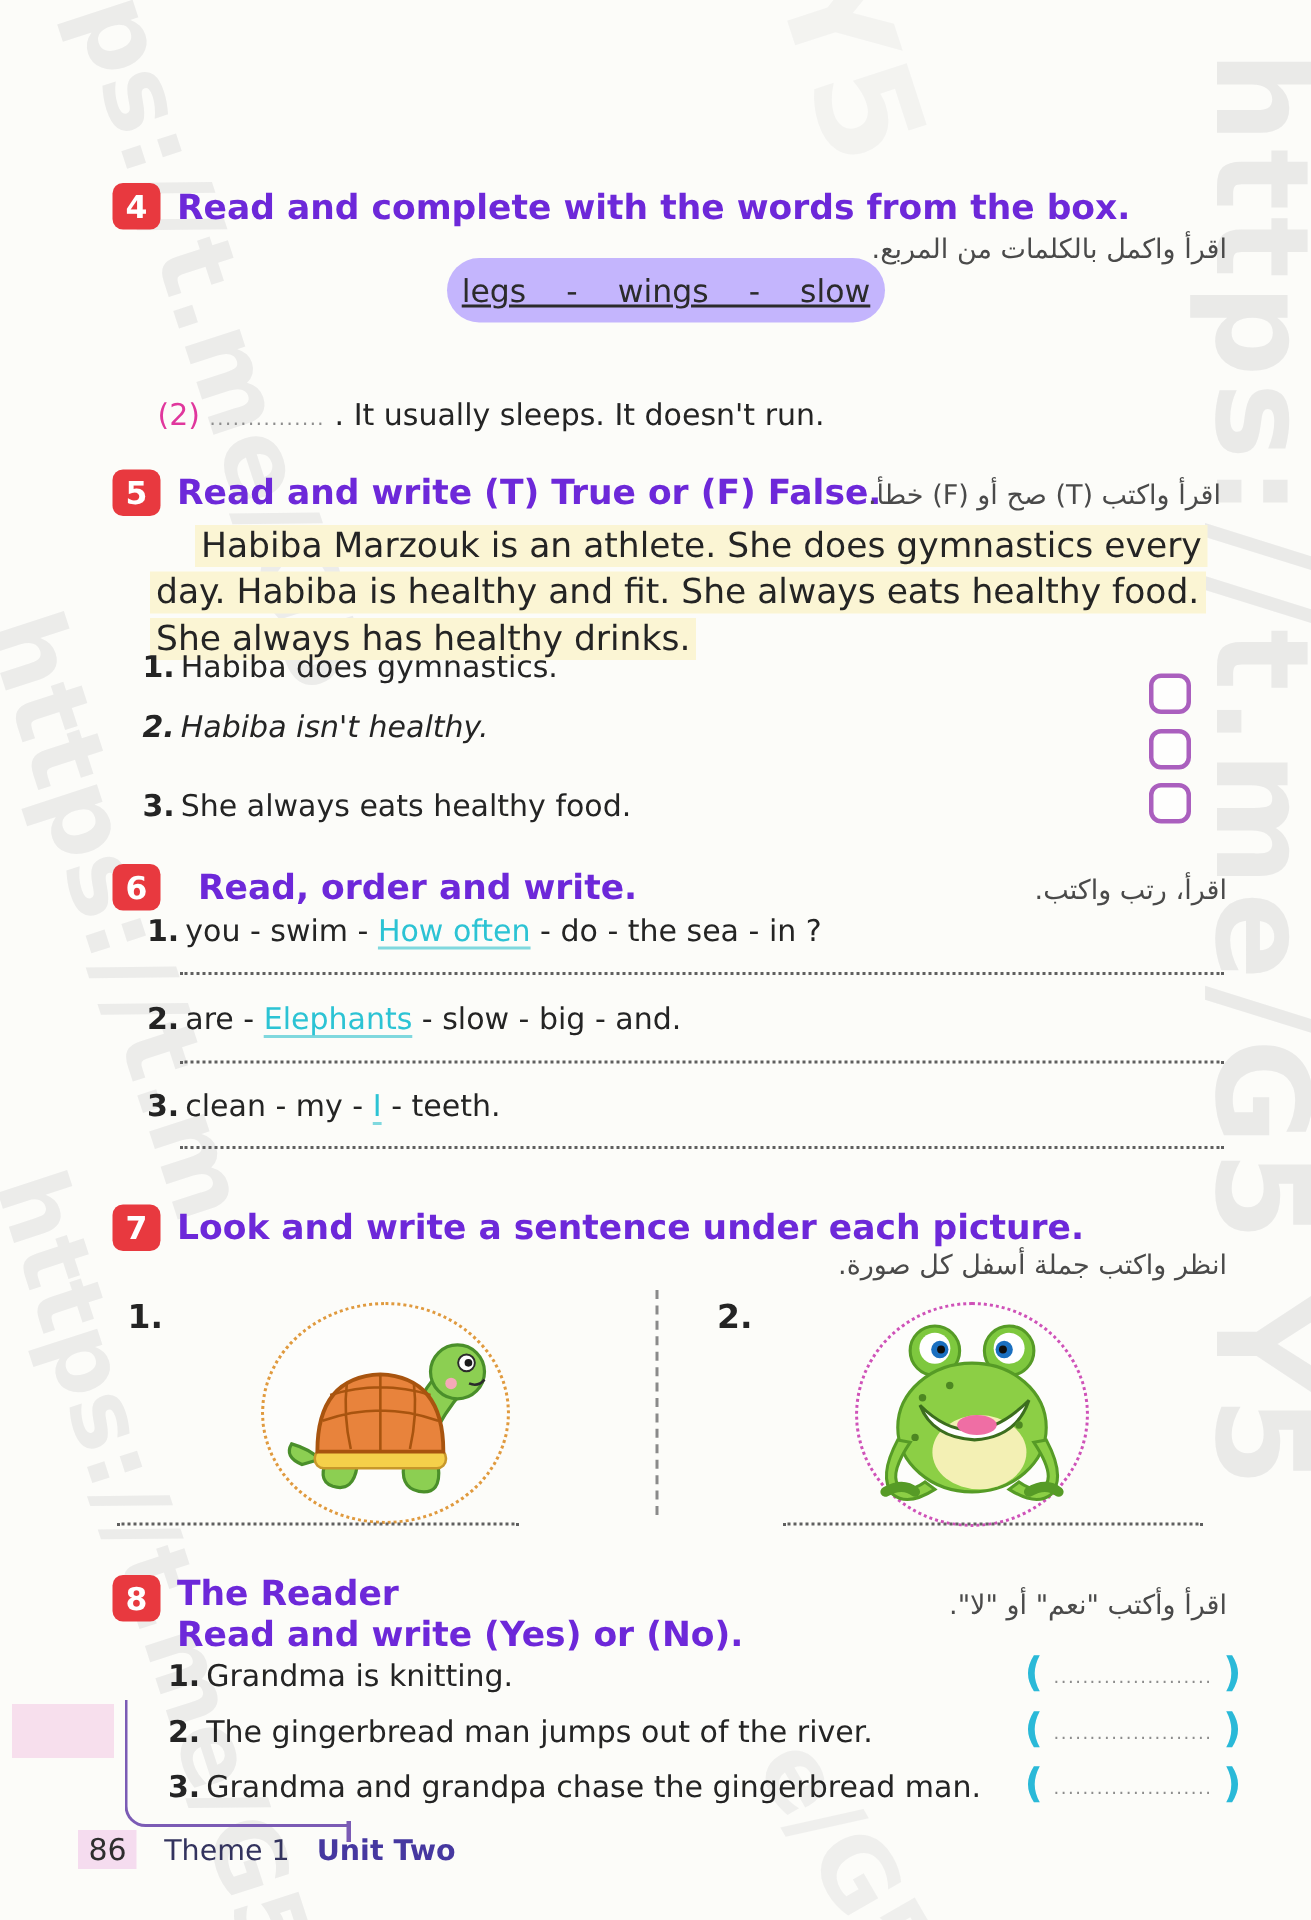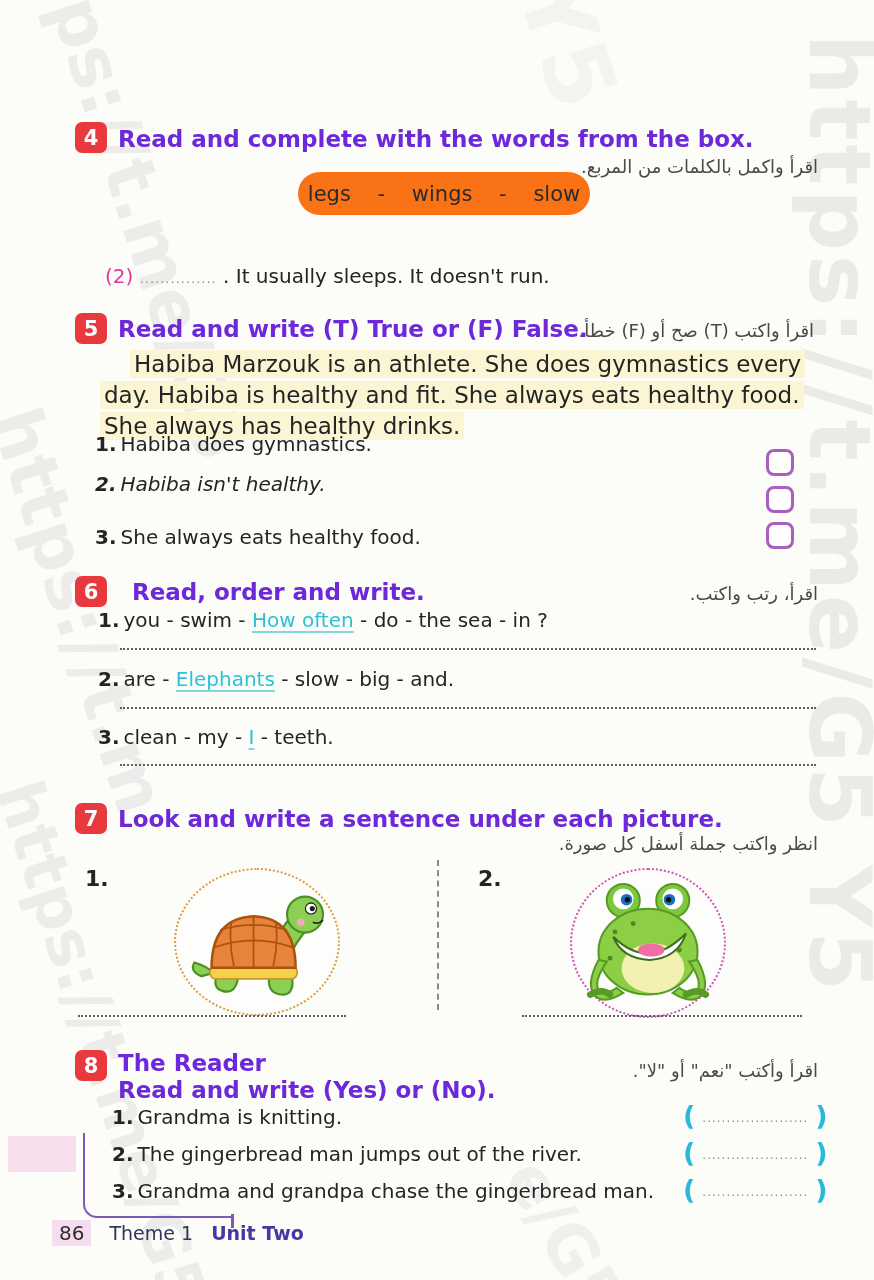--- a/index.html
+++ b/index.html
@@ -22,22 +22,22 @@
   .h-title { position:absolute; color:#6d28d9; font-weight:bold; font-size:23px; z-index:2; }
   .arabic { position:absolute; color:#4a4a4a; font-size:18px; direction:rtl; text-align:right; z-index:2; }
   .body-text { position:absolute; font-size:20px; color:#242424; z-index:2; }
   .num { font-weight:bold; margin-right:4px; }
   .magenta { color:#e0379d; }
   .dots { color:#8d8d8d; font-size:13px; letter-spacing:1px; }
   .cyan-word { color:#2cc3d4; text-decoration:underline; text-decoration-color:#7fd8de; text-underline-offset:4px; }
   .pre { white-space:pre; }
   .word-box {
     position:absolute; left:298px; top:172px; width:292px; height:43px;
-    background:#f97316; border-radius:22px; display:flex; align-items:center; justify-content:center;
-    font-size:21px; color:#2b2b2b; z-index:2;
+    background:#c4b5fd; border-radius:22px; display:flex; align-items:center; justify-content:center;
+    font-size:21px; color:#2b2b2b; z-index:2;text-decoration:underline;
   }
   .passage { position:absolute; left:100px; top:349px; width:726px; font-size:23px; line-height:31px; text-indent:30px; z-index:2; }
   .passage span { background:#fbf5d4; box-decoration-break:clone; -webkit-box-decoration-break:clone; padding:1px 4px; }
   .cbox { position:absolute; width:28px; height:27px; border:3px solid #aa5fbe; border-radius:8px; background:rgba(255,255,255,.6); z-index:2; }
   .dotline { position:absolute; height:0; border-bottom:2px dotted #5f5f5f; z-index:2; }
   .pic-circle { position:absolute; border:2px dotted #e09a3e; border-radius:50%; display:flex; align-items:center; justify-content:center; z-index:2; background:rgba(255,255,255,.35); }
   .pic-circle.frog { border-color:#cf52b8; }
   .divider { position:absolute; left:437px; top:860px; height:150px; border-left:2px dashed #8a8a8a; z-index:2; }
   .ans { position:absolute; display:flex; align-items:center; gap:7px; z-index:2; }
   .ans .br { color:#2ab9d8; font-size:27px; font-weight:bold; line-height:1; }

